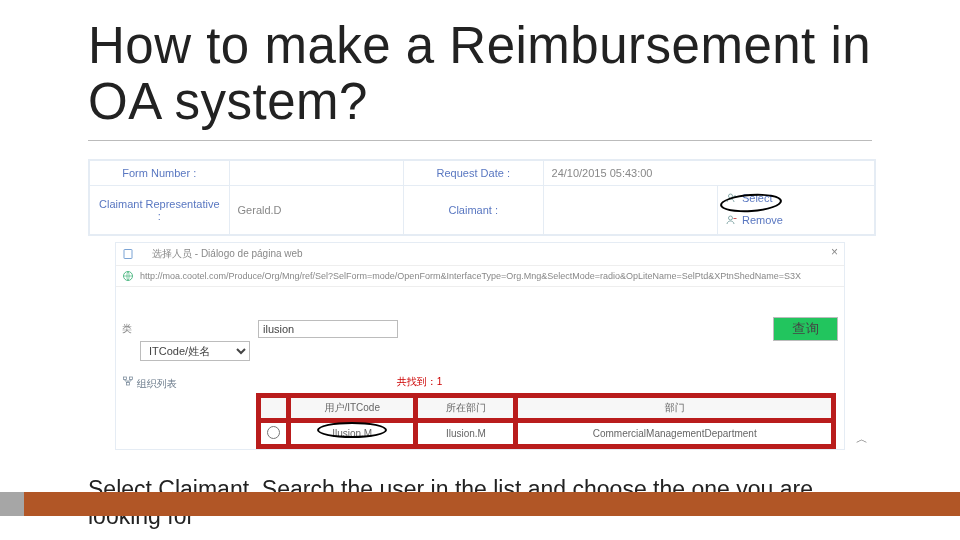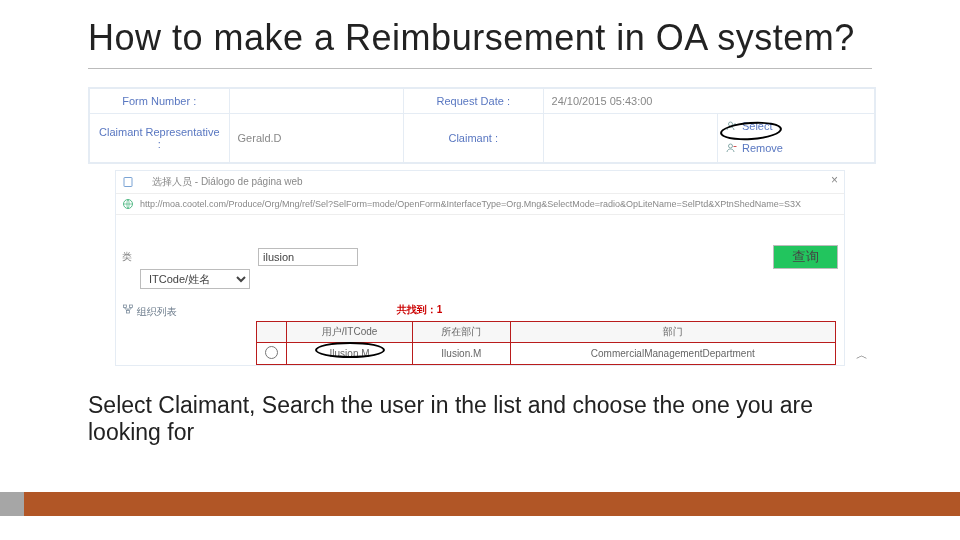--- a/index.html
+++ b/index.html
@@ -1,18 +1,18 @@
 <!DOCTYPE html>
 <html><head>
 <meta charset="utf-8">
 <style>
   * { box-sizing: border-box; margin: 0; padding: 0; }
   html, body { width: 960px; height: 540px; font-family: "Segoe UI", Arial, sans-serif; background: #fff; }
   .slide { width: 960px; height: 540px; position: relative; padding: 18px 88px 0 88px; }
-  .title { font-size: 36px; line-height: 1.1; color: #222; font-weight: 400; letter-spacing: 0.5px; }
+  .title { font-size: 51px; line-height: 1.1; color: #222; font-weight: 400; letter-spacing: 0.5px; }
   .title-rule { border: none; border-top: 1px solid #bbb; margin-top: 10px; }
   .screenshot {
     margin: 18px auto 0 auto;
     width: 788px;
     border: 1px solid #e5ecf4;
     font-size: 11px;
     color: #888;
     background: #fff;
   }
   .form-tbl { width: 100%; border-collapse: collapse; }
@@ -33,27 +33,27 @@
   }
   .dlg-title { display: flex; align-items: center; gap: 18px; padding: 4px 6px; border-bottom: 1px solid #eee; position: relative; }
   .dlg-close { position: absolute; right: 6px; top: 2px; font-size: 12px; color: #888; cursor: pointer; }
   .dlg-url { display: flex; align-items: center; gap: 6px; padding: 4px 6px; border-bottom: 1px solid #eee; color: #888; }
   .url-text { font-size: 9px; white-space: nowrap; overflow: hidden; text-overflow: ellipsis; flex: 1; }
   .search-row { display: flex; align-items: center; gap: 8px; padding: 10px 6px; }
   .search-row select, .search-row input[type=text] {
     font-size: 11px; padding: 2px 4px; border: 1px solid #bcbcbc; background: #fff; color: #444;
   }
   .search-row select { width: 110px; margin-top: 44px; }
-  .search-row input[type=text] { width: 100px; }
+  .search-row input[type=text] { width: 140px; }
   .search-btn { margin-left: auto; border: 1px solid #bcbcbc; padding: 2px 18px; background: #22c55e; color: #444; cursor: pointer; }
   .result-hdr { display: flex; padding: 4px 6px 2px 6px; }
   .tree-btn { color: #6a7a8a; }
-  .found { color: #c00; font-weight: 700; margin-left: 220px; text-align: right; }
+  .found { color: #c00; font-weight: 400; margin-left: 220px; text-align: right; }
   .result-tbl { width: 580px; margin-left: 140px; border-collapse: collapse; }
-  .result-tbl th, .result-tbl td { border: 1px solid #b91c1c; font-size: 10px; text-align: center; padding: 3px 6px; color: #666; }
+  .result-tbl th, .result-tbl td { border: 5px solid #b91c1c; font-size: 10px; text-align: center; padding: 3px 6px; color: #666; }
   .result-tbl th { background: #f7f7f7; font-weight: 400; }
   .radio-cell { width: 30px; }
   .name-cell { position: relative; }
   .oval-name { width: 70px; height: 16px; left: 50%; margin-left: -35px; top: -1px; }
   .caret-up { position: absolute; right: 4px; bottom: 2px; font-size: 12px; color: #666; }
   .dialog-wrap { position: relative; }
   .caption { margin-top: 26px; font-size: 23px; color: #222; }
   .footer-bar {
     position: absolute; left: 0; bottom: 24px; width: 960px; height: 24px;
     display: flex;

